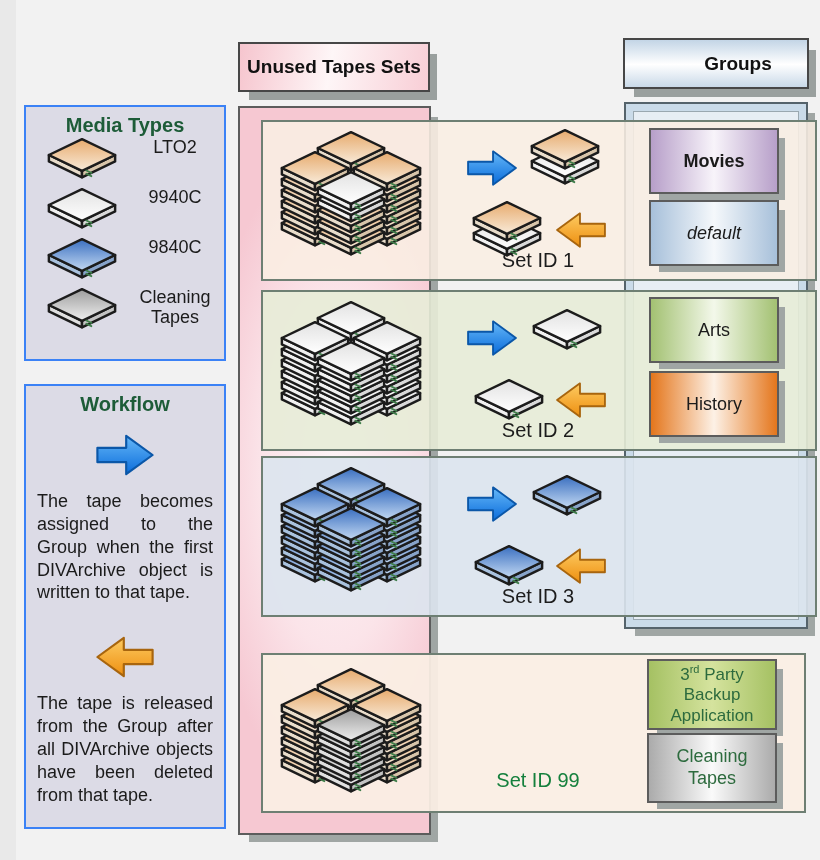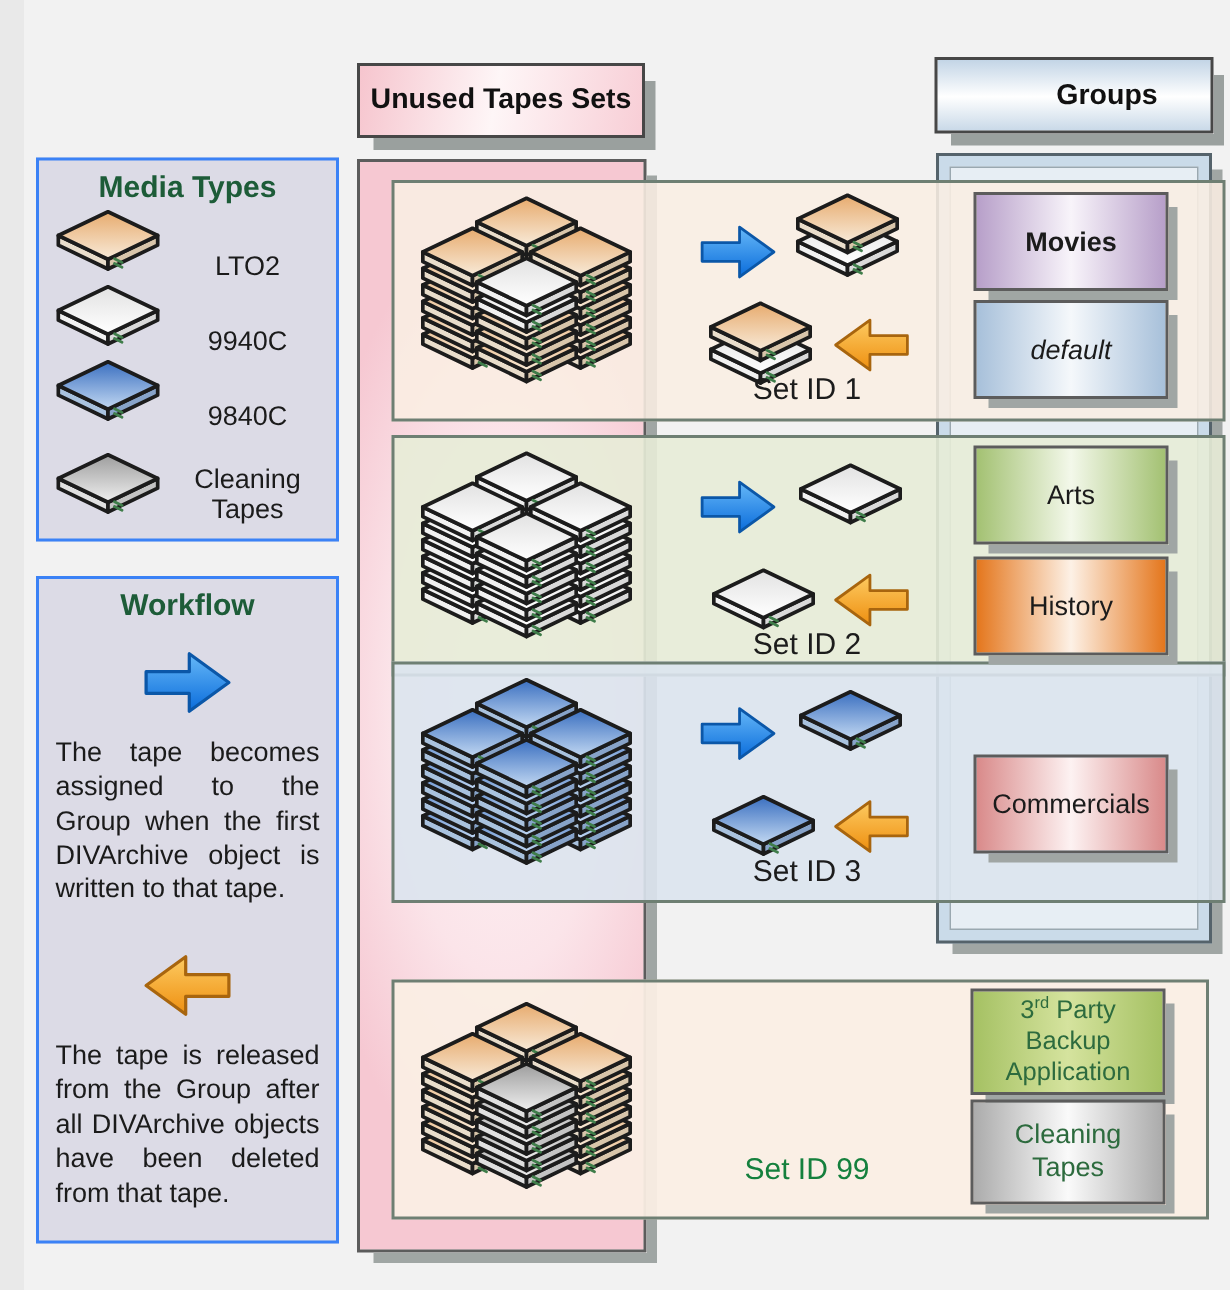--- a/index.html
+++ b/index.html
@@ -4,21 +4,21 @@
 <style>
   html,body{margin:0;padding:0;}
   body{font-family:"Liberation Sans", sans-serif; background:#e9e9e9;}
   #canvas{position:relative;width:820px;height:860px;background:#f2f2f2;overflow:hidden;margin-left:16px;}
 
   
   .side-panel{position:absolute;left:8px;width:202px;background:#dcdbe6;border:2px solid #3b82f6;box-sizing:border-box;}
   #media-panel{top:105px;height:256px;}
   #workflow-panel{top:384px;height:445px;}
   .panel-title{text-align:center;font-weight:bold;font-size:20px;color:#1d5c38;margin-top:7px;}
-  .media-item{display:flex;align-items:flex-end;height:50px;padding-left:10px;}
+  .media-item{display:flex;align-items:flex-start;height:50px;padding-left:20px;}
   .media-item.tall{height:62px;}
   .media-icon{position:relative;width:82px;height:48px;flex:0 0 82px;}
   .media-label{width:94px;text-align:center;font-size:18px;color:#1b1b1b;line-height:1.12;}
   .wf-arrow{position:relative;width:60px;height:46px;margin:16px auto 12px;}
   .wf-arrow.second{margin-top:30px;}
   .wf-text{font-size:18px;line-height:1.27;text-align:justify;color:#1b1b1b;margin:0 11px;}
 
   
   .hdr{position:absolute;display:flex;align-items:center;justify-content:center;font-weight:bold;font-size:19px;color:#111;
        border:2px solid #474747;box-shadow:9px 10px 0 -2px #9aa09e;box-sizing:border-box;z-index:6;}
@@ -30,21 +30,21 @@
     background:radial-gradient(ellipse 70% 45% at 50% 50%, #fdf4f6 0%, #fbe4e9 55%, #f6c8d2 100%);
     border:2px solid #5c5c5c;box-shadow:9px 9px 0 -2px #a0a6a4;box-sizing:border-box;}
   #col-groups{position:absolute;left:608px;top:102px;width:184px;height:527px;z-index:1;background:#cadbe9;
     border:2px solid #55636b;box-shadow:9px 9px 0 -2px #a0a6a4;box-sizing:border-box;}
   #col-groups-inner{position:absolute;left:7px;top:7px;right:7px;bottom:7px;background:#e7eef4;border:1px solid #9aa8b0;}
 
   
   .set-row{position:absolute;left:245px;width:556px;height:161px;border:2px solid #6e7f73;z-index:2;box-sizing:border-box;}
   #row1{top:120px;background:rgba(249,238,226,0.88);}
   #row2{top:290px;background:rgba(231,236,215,0.90);}
-  #row3{top:441px;background:rgba(219,228,238,0.90);padding-left:20px;}
+  #row3{top:456px;background:rgba(219,228,238,0.90);padding-left:20px;}
   #row99{top:653px;width:545px;height:160px;background:rgba(250,238,227,0.94);}
   .stack{position:absolute;left:16px;top:8px;width:150px;height:142px;}
   #row99 .stack{top:12px;}
   .arrow{position:absolute;width:52px;height:40px;}
   .a-assign{left:203px;top:26px;}
   .a-release{left:292px;top:88px;}
   .mini{position:absolute;width:74px;}
   .m-assign{left:266px;top:6px;}
   .m-release{left:208px;top:78px;}
   .m-assign.single{left:268px;top:16px;}
@@ -1008,23 +1008,20 @@
   </div>
   <div class="gbox" id="g-default">
     <span>default</span>
   </div>
   <div class="gbox" id="g-arts">
     <span>Arts</span>
   </div>
   <div class="gbox" id="g-history">
     <span>History</span>
   </div>
-  <div class="gbox" id="g-commercials">
-    <span>Commercials</span>
-  </div>
 
   <div class="gbox" id="g-party">
     <div><span>3</span><sup>rd</sup><span> Party</span></div>
     <div>Backup</div>
     <div>Application</div>
   </div>
   <div class="gbox" id="g-cleaning">
     <div>Cleaning</div>
     <div>Tapes</div>
   </div>

